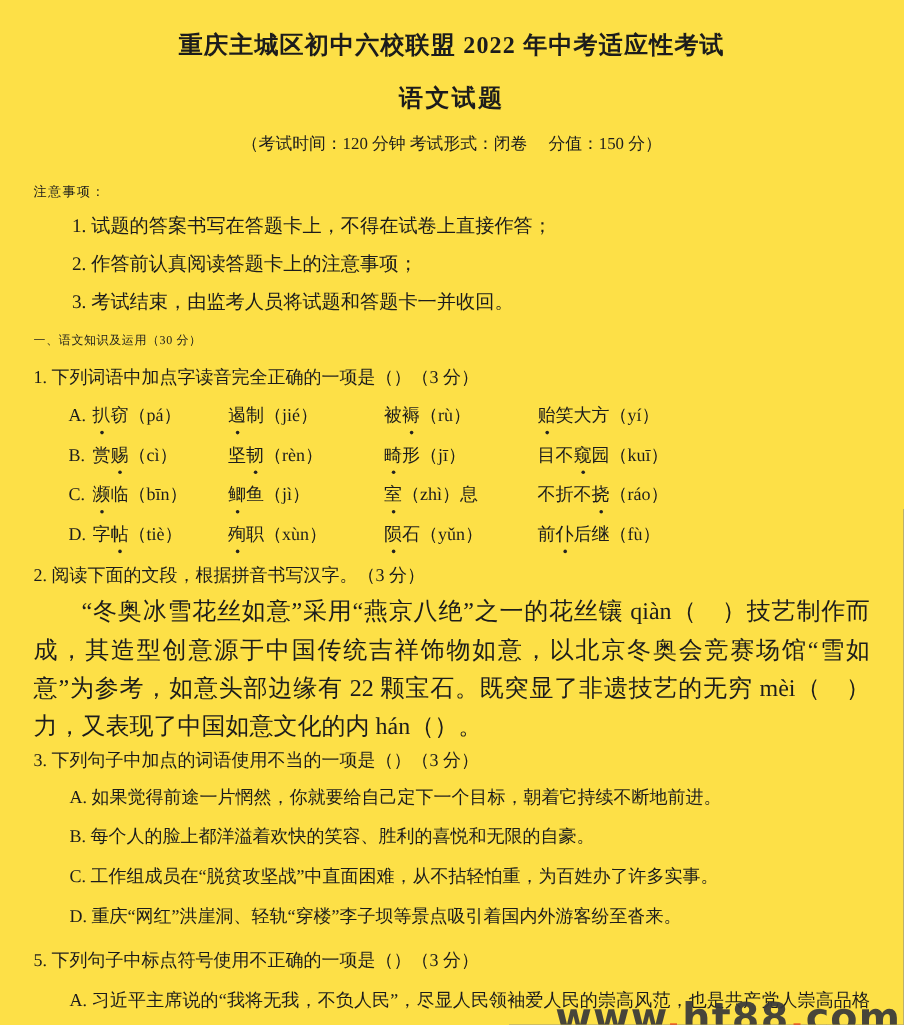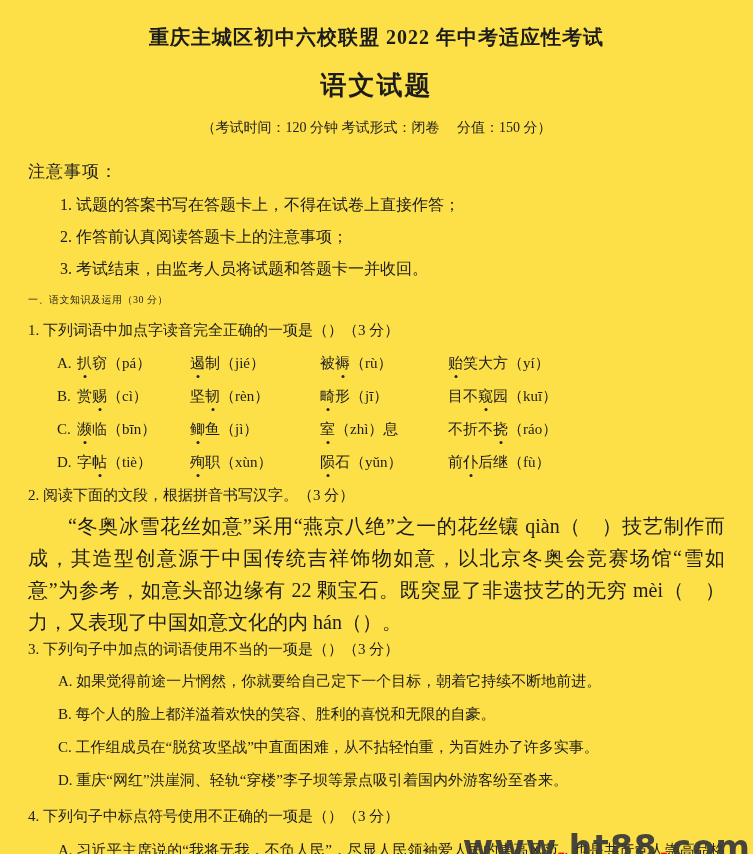--- a/index.html
+++ b/index.html
@@ -4,23 +4,23 @@
 <style>
   html,body{margin:0;padding:0;background:#888;}
   .page{
     width:753px;height:854px;margin:0 auto;background:#fde047;
     position:relative;overflow:hidden;box-sizing:border-box;
     padding:22px 28px 0 28px;
     font-family:"Liberation Serif","DejaVu Serif",serif;
     color:#1c1c1c;
   }
   .title{text-align:center;font-size:20px;font-weight:bold;margin:2px 0 0 0;letter-spacing:1px;}
-  .subtitle{text-align:center;font-size:26px;font-weight:bold;margin:17px 0 0 0;letter-spacing:2px;}
+  .subtitle{text-align:center;font-size:20px;font-weight:bold;margin:17px 0 0 0;letter-spacing:2px;}
   .meta{text-align:center;font-size:14px;margin-top:16px;}
-  .notice-label{font-size:17px;margin-top:23px;letter-spacing:1px;}
+  .notice-label{font-size:11px;margin-top:23px;letter-spacing:1px;}
   .notice-item{font-size:16px;line-height:20px;margin-top:12px;text-indent:2em;}
   .section-title{font-size:10px;margin-top:14px;letter-spacing:0.5px;}
   .stem{font-size:15px;margin-top:14px;}
   .q1-row{display:flex;margin-top:13px;font-size:15px;line-height:20px;padding-left:29px;}
   .q1-label{width:20px;flex:0 0 auto;}
   .q1-cell{flex:0 0 auto;}
   .q1-cell.c0{width:113px;}
   .q1-cell.c1{width:130px;}
   .q1-cell.c2{width:128px;}
   .q1-cell.c3{width:auto;}
@@ -92,20 +92,20 @@
 
   <div class="stem">2. 阅读下面的文段，根据拼音书写汉字。（3 分）</div>
   <div class="para">“冬奥冰雪花丝如意”采用“燕京八绝”之一的花丝镶 qiàn（　）技艺制作而成，其造型创意源于中国传统吉祥饰物如意，以北京冬奥会竞赛场馆“雪如意”为参考，如意头部边缘有 22 颗宝石。既突显了非遗技艺的无穷 mèi（　）力，又表现了中国如意文化的内 hán（）。</div>
 
   <div class="stem" style="margin-top:2px;">3. 下列句子中加点的词语使用不当的一项是（）（3 分）</div>
   <div class="option">A. 如果觉得前途一片惘然，你就要给自己定下一个目标，朝着它持续不断地前进。</div>
   <div class="option">B. 每个人的脸上都洋溢着欢快的笑容、胜利的喜悦和无限的自豪。</div>
   <div class="option">C. 工作组成员在“脱贫攻坚战”中直面困难，从不拈轻怕重，为百姓办了许多实事。</div>
   <div class="option">D. 重庆“网红”洪崖洞、轻轨“穿楼”李子坝等景点吸引着国内外游客纷至沓来。</div>
 
-  <div class="stem" style="margin-top:16px;">4. 下列句子中标点符号使用不正确的一项是（）（3 分）</div>
+  <div class="stem" style="margin-top:16px;">5. 下列句子中标点符号使用不正确的一项是（）（3 分）</div>
   <div class="option-wrap">A. 习近平主席说的“我将无我，不负人民”，尽显人民领袖爱人民的崇高风范，也是共产党人崇高品格的写照。</div>
 
   <div class="watermark">
     <div class="wm-url"><span>www</span><span class="wm-red">.</span><span>ht88</span><span class="wm-red">.</span><span>com</span></div>
   </div>
 
 </div>
 
 </body></html>

